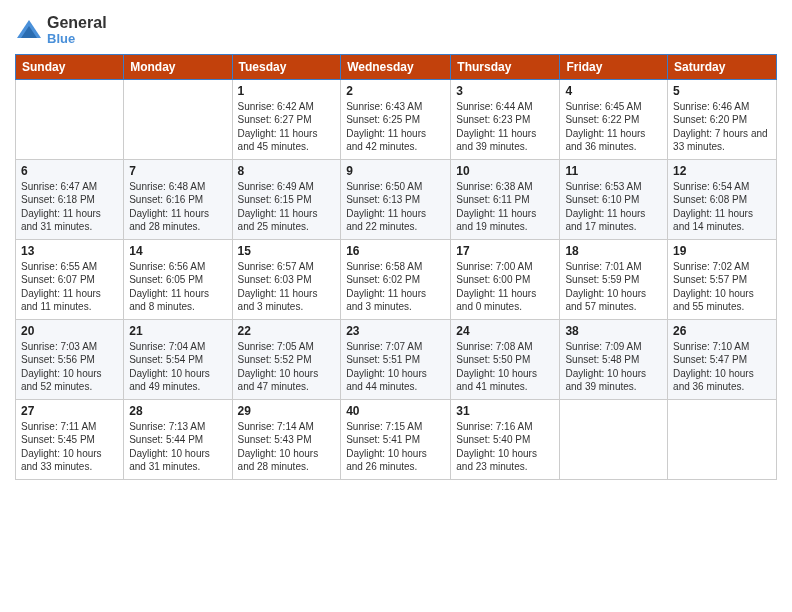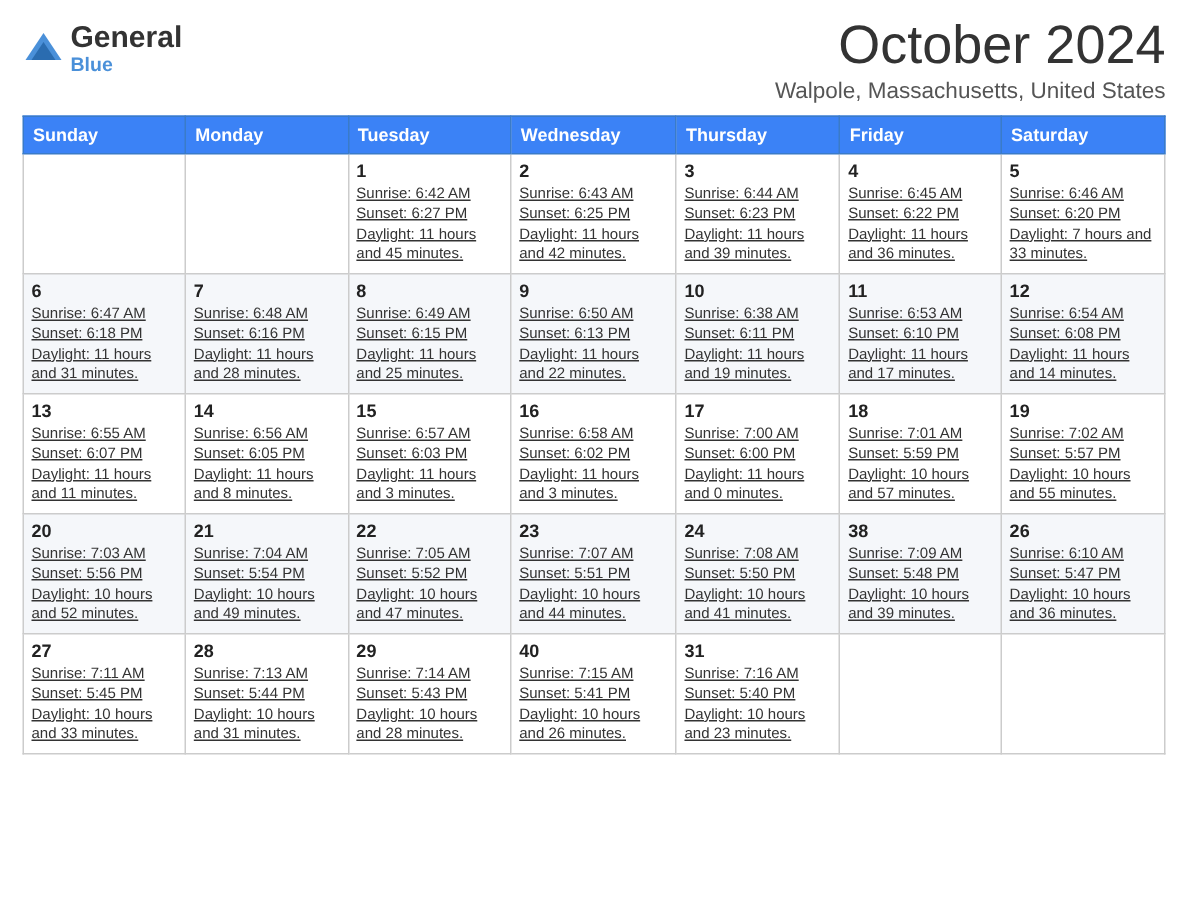--- a/index.html
+++ b/index.html
@@ -26,21 +26,21 @@
       display: flex;
       align-items: center;
       margin-top: 4px;
     }
     .logo-text {
       display: flex;
       flex-direction: column;
       line-height: 1.1;
     }
     .logo-general {
-      font-size: 20px;
+      font-size: 16px;
       font-weight: bold;
       color: #333;
     }
     .logo-blue {
       font-size: 13px;
       font-weight: bold;
       color: #4a90d9;
     }
     .logo-icon {
       width: 28px;
@@ -60,21 +60,21 @@
       font-size: 15px;
       color: #555;
       margin-top: 2px;
     }
     .calendar {
       width: 100%;
       border-collapse: collapse;
       font-size: 10.5px;
     }
     .calendar thead th {
-      background-color: #3b82f6;
+      background-color: #c2410c;
       color: #fff;
       font-weight: bold;
       font-size: 12px;
       padding: 5px 6px;
       text-align: left;
       border: 1px solid #3a7bc8;
     }
     .calendar tbody td {
       border: 1px solid #ccc;
       vertical-align: top;
@@ -89,44 +89,39 @@
     .day-number {
       font-weight: bold;
       font-size: 12px;
       margin-bottom: 2px;
       color: #222;
     }
     .day-info {
       color: #333;
       font-size: 10px;
       line-height: 1.35;
-      text-decoration: underline;
     }
     .empty-cell {
       background: #fff !important;
     }
   </style>
 </head>
 <body>
 
 <div class="page">
   <div class="header">
     <div class="logo">
       <svg class="logo-icon" viewBox="0 0 28 28">
         <polygon points="14,4 26,22 2,22" fill="#4a90d9"></polygon>
         <polygon points="14,10 22,22 6,22" fill="#2a6cb0"></polygon>
       </svg>
       <div class="logo-text">
         <span class="logo-general">General</span>
         <span class="logo-blue">Blue</span>
       </div>
-    </div>
-    <div class="title-block">
-      <div class="month-title">October 2024</div>
-      <div class="location">Walpole, Massachusetts, United States</div>
     </div>
   </div>
 
   <table class="calendar">
     <thead>
       <tr>
         <th>Sunday</th>
         <th>Monday</th>
         <th>Tuesday</th>
         <th>Wednesday</th>
@@ -240,21 +235,21 @@
           <td>
             <div class="day-number">24</div>
             <div class="day-info"><span>Sunrise: 7:08 AM</span><br><span>Sunset: 5:50 PM</span><br><span>Daylight: 10 hours and 41 minutes.</span></div>
           </td>
           <td>
             <div class="day-number">38</div>
             <div class="day-info"><span>Sunrise: 7:09 AM</span><br><span>Sunset: 5:48 PM</span><br><span>Daylight: 10 hours and 39 minutes.</span></div>
           </td>
           <td>
             <div class="day-number">26</div>
-            <div class="day-info"><span>Sunrise: 6:10 AM</span><br><span>Sunset: 5:47 PM</span><br><span>Daylight: 10 hours and 36 minutes.</span></div>
+            <div class="day-info"><span>Sunrise: 7:10 AM</span><br><span>Sunset: 5:47 PM</span><br><span>Daylight: 10 hours and 36 minutes.</span></div>
           </td>
         </tr>
         <tr>
           <td>
             <div class="day-number">27</div>
             <div class="day-info"><span>Sunrise: 7:11 AM</span><br><span>Sunset: 5:45 PM</span><br><span>Daylight: 10 hours and 33 minutes.</span></div>
           </td>
           <td>
             <div class="day-number">28</div>
             <div class="day-info"><span>Sunrise: 7:13 AM</span><br><span>Sunset: 5:44 PM</span><br><span>Daylight: 10 hours and 31 minutes.</span></div>

